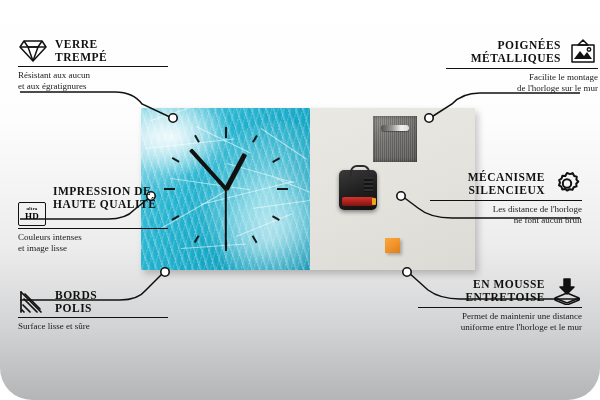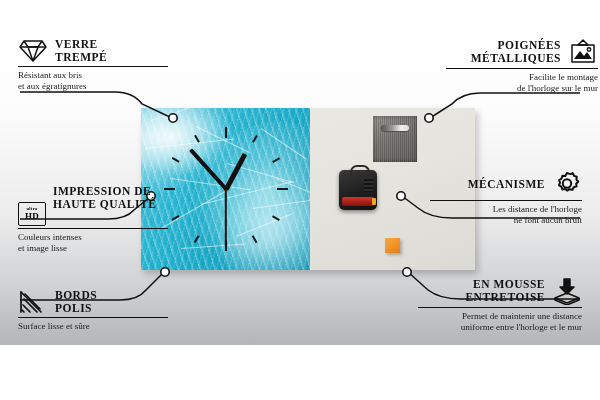--- a/index.html
+++ b/index.html
@@ -2,22 +2,23 @@
 <html><head>
 <meta charset="utf-8">
 <style>
   html,body{margin:0;padding:0;}
   body{
     width:600px;height:400px;overflow:hidden;
     font-family:"Liberation Serif",serif;
     background:#ffffff;
   }
   #stage{
-    position:relative;width:600px;height:345px;
+    position:relative;width:600px;height:400px;
     background:linear-gradient(180deg,#ffffff 0%,#fdfdfd 30%,#ececed 62%,#d2d3d4 82%,#b4b5b7 100%);
+    border-radius:32px;
   }
 
   
   .product{
     position:absolute;left:141px;top:108px;width:334px;height:162px;
     box-shadow:3px 4px 7px rgba(0,0,0,.22);
   }
   .panel-front{
     position:absolute;left:0;top:0;width:169px;height:162px;
     background:
@@ -193,21 +194,21 @@
             <path d="M24,3 L20,9 L15,23"></path>
             <path d="M10,9 H20"></path>
         </svg>
       </span>
       <div>
         <div class="cl-title">VERRE</div>
         <div class="cl-title">TREMPÉ</div>
       </div>
     </div>
     <div class="rule"></div>
-    <div class="cl-desc">Résistant aux bris</div>
+    <div class="cl-desc">Résistant aux aucun</div>
     <div class="cl-desc">et aux égratignures</div>
   </div>
 
   <div class="callout left" style="left:18px;top:170px;width:150px;">
     <div class="row">
       <span class="icon">
         <span class="hdbox">
           <span class="u">ultra</span>
           <span class="h">HD</span>
         </span>
@@ -260,20 +261,21 @@
     </div>
     <div class="rule"></div>
     <div class="cl-desc">Facilite le montage</div>
     <div class="cl-desc">de l'horloge sur le mur</div>
   </div>
 
   <div class="callout right" style="left:430px;top:170px;width:152px;">
     <div class="row">
       <div>
         <div class="cl-title">MÉCANISME</div>
+        <div class="cl-title">SILENCIEUX</div>
       </div>
       <span class="icon">
         <svg width="30" height="28" viewBox="0 0 30 28" fill="none" stroke="#111" stroke-width="2" stroke-linejoin="round">
           <path d="M15,3 l3.2,1.1 2.4,-1.0 1.6,2.9 2.6,0.6 -0.4,3.0 1.9,1.9 -2.1,2.2 0.4,2.6 -2.9,1.0 -1.2,2.5 -2.9,-0.6 -2.3,1.4 -2.2,-1.6 -2.8,0.4 -0.9,-2.7 -2.4,-1.3 1.0,-2.8 -0.9,-2.6 2.5,-1.4 0.8,-2.8 2.9,0.2 Z"></path>
           <circle cx="15" cy="13.5" r="4.2"></circle>
         </svg>
       </span>
     </div>
     <div class="rule"></div>
     <div class="cl-desc">Les distance de l'horloge</div>

